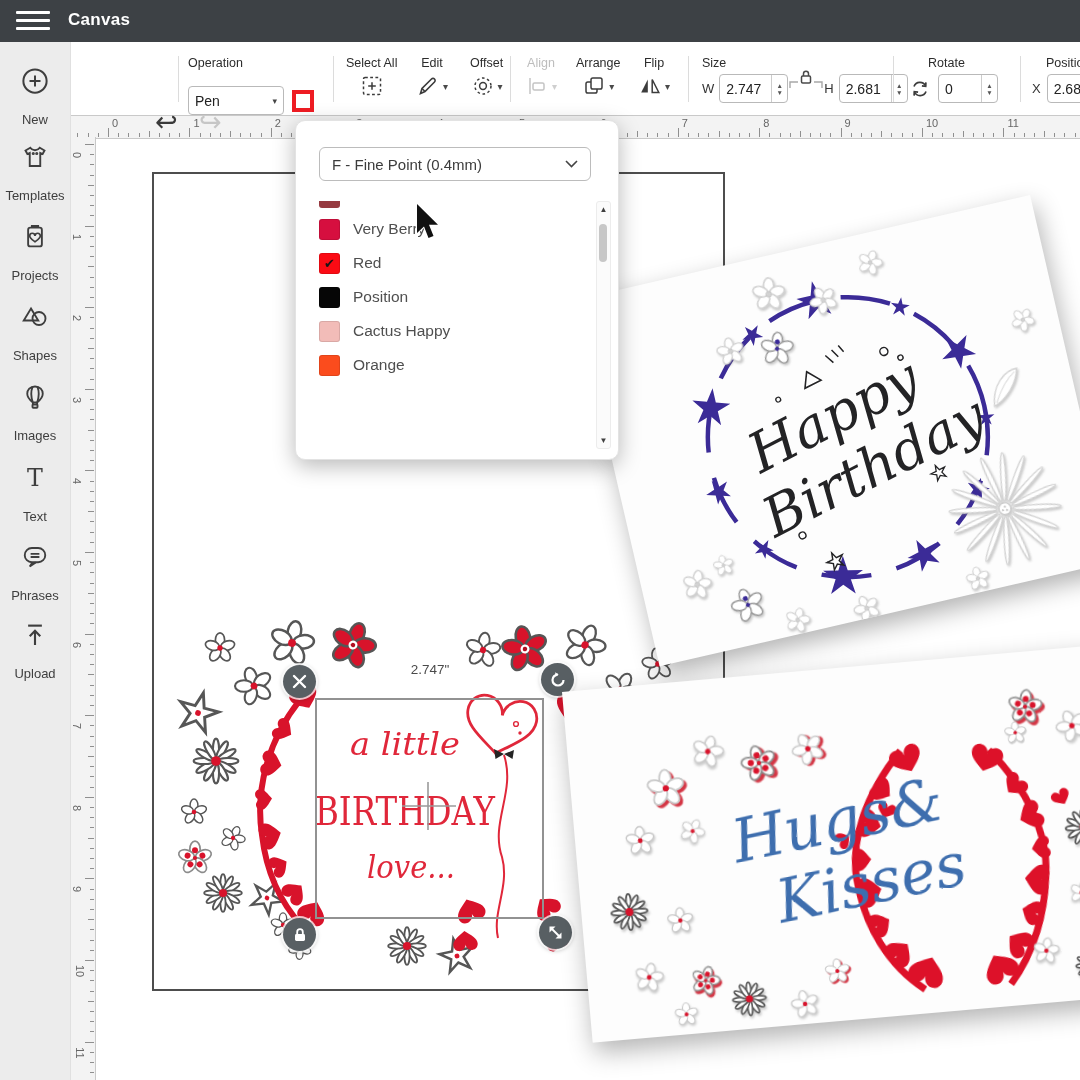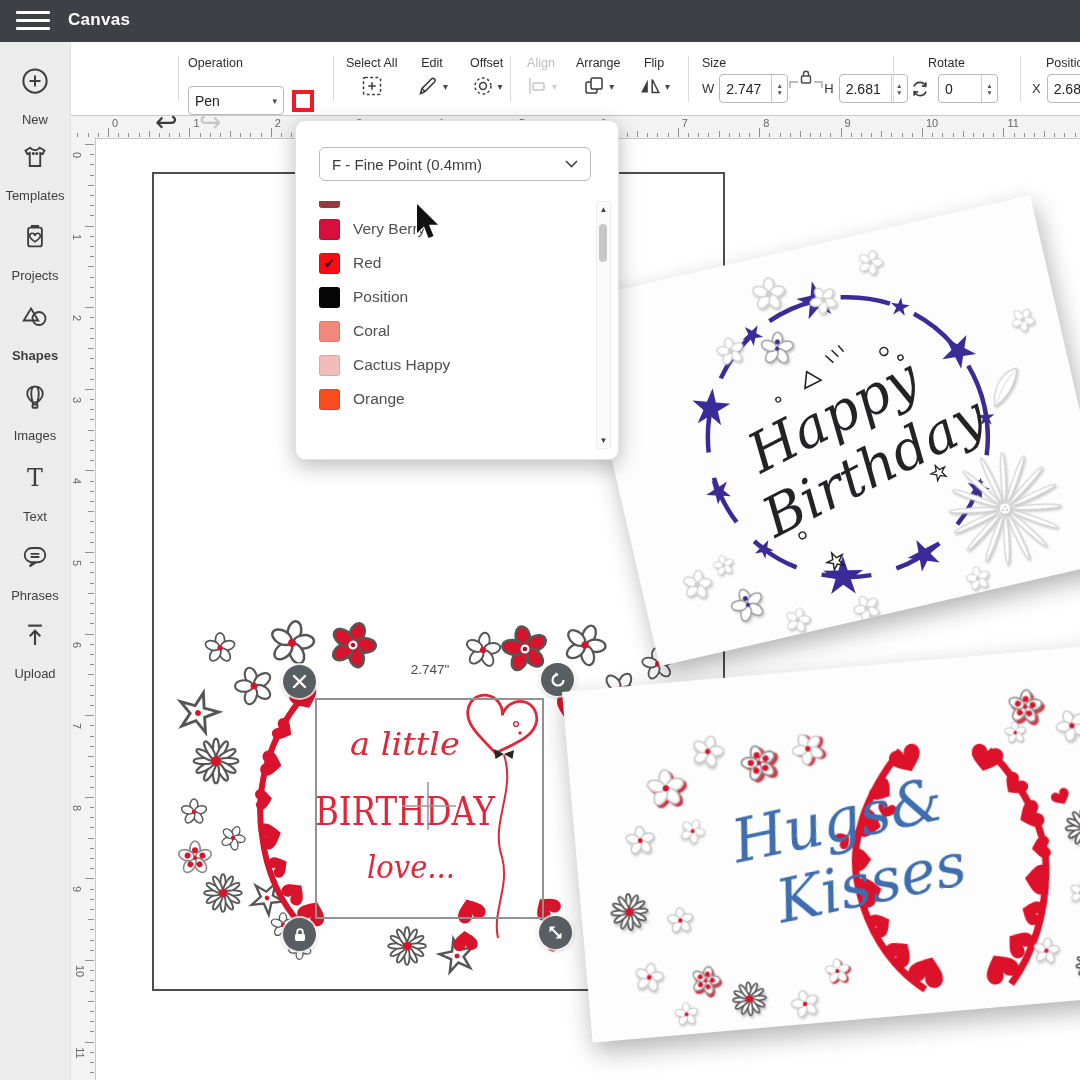--- a/index.html
+++ b/index.html
@@ -652,21 +652,21 @@
       <div class="slabel">Templates</div>
     </div>
     <div class="sitem" style="top:180px;">
       <svg width="30" height="30" viewBox="0 0 24 24" fill="none" stroke="#3e3e3e" stroke-width="1.5">
         <rect x="6.5" y="4.5" width="11" height="15" rx="1.8"></rect>
           <path d="M9.5,4.5 v-1.3 h5 v1.3"></path>
         <use href="#heartP" transform="translate(12,9.2) scale(0.45)" fill="none" stroke="#3e3e3e" stroke-width="3"></use>
         </svg>
       <div class="slabel">Projects</div>
     </div>
-    <div class="sitem" style="top:260px;font-weight:bold;">
+    <div class="sitem" style="top:260px;">
       <svg width="30" height="30" viewBox="0 0 24 24" fill="none" stroke="#3e3e3e" stroke-width="1.5">
         <path d="M8.8,5.2 L14.6,14.8 H3 Z"></path>
           <circle cx="15.2" cy="13.2" r="5.2"></circle>
         </svg>
       <div class="slabel">Shapes</div>
     </div>
     <div class="sitem" style="top:340px;">
       <svg width="30" height="30" viewBox="0 0 24 24" fill="none" stroke="#3e3e3e" stroke-width="1.5">
         <path d="M12,3.6 C8,3.6 5.8,6.4 5.8,9.4 C5.8,12.6 8.6,15 10.4,16.4 H13.6 C15.4,15 18.2,12.6 18.2,9.4 C18.2,6.4 16,3.6 12,3.6 Z"></path>
         <path d="M10,3.9 C8.8,7 8.8,12 10.2,16.2 M14,3.9 C15.2,7 15.2,12 13.8,16.2"></path>
@@ -857,24 +857,20 @@
         </div>
         <div class="crow">
           <div class="sw" style="background: rgb(251, 11, 20);">✔</div>
           <div class="cl">Red</div>
         </div>
         <div class="crow">
           <div class="sw" style="background: rgb(6, 6, 6);"></div>
           <div class="cl">Position</div>
         </div>
         <div class="crow">
-          <div class="sw" style="background: rgb(241, 136, 123);"></div>
-          <div class="cl">Coral</div>
-        </div>
-        <div class="crow">
           <div class="sw" style="background: rgb(242, 188, 184);"></div>
           <div class="cl">Cactus Happy</div>
         </div>
         <div class="crow">
           <div class="sw" style="background: rgb(251, 76, 29);"></div>
           <div class="cl">Orange</div>
         </div>
       </div>
     <div class="vscroll">
       <div class="varrow" style="top:3px;">▲</div>

